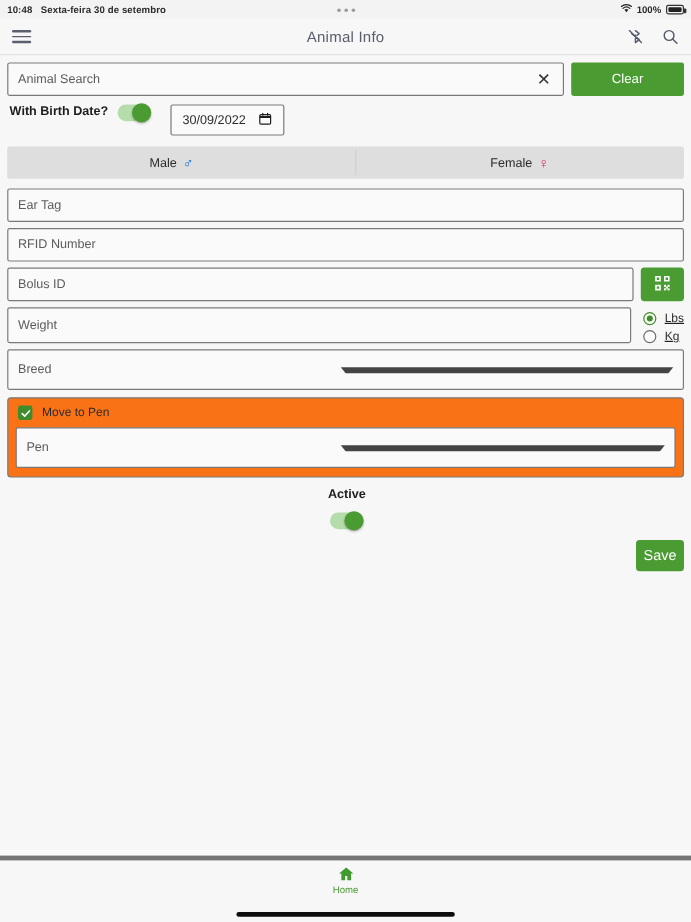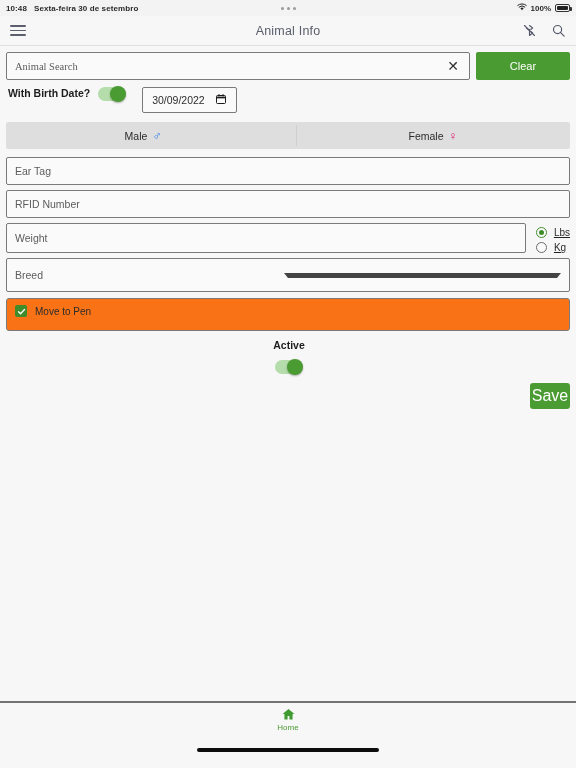--- a/index.html
+++ b/index.html
@@ -63,21 +63,21 @@
 
   
   .search-row{ display:flex; gap:6px; margin-bottom:7px; }
   .search-box{
     flex:1; height:28px; background:#fafafa;
     border:1px solid #7a7a7a; border-radius:2px;
     display:flex; align-items:center; padding:0 8px;
   }
   .search-box input{
     flex:1; border:0; outline:0; background:transparent;
-    font-family:Liberation Serif, serif; font-size:10.5px; color:#3a3a3a;
+    font-family:Liberation Sans, sans-serif; font-size:10.5px; color:#3a3a3a;
   }
   .search-box input::placeholder{ color:#5c5c5c; }
   .clear-x{
     font-size:14px; color:#333; cursor:pointer; line-height:1;
     padding:0 2px; font-weight:300;
   }
   .btn-clear{
     width:94px; height:28px;
     background:#4a9b32; color:#fff; border:0; border-radius:2px;
     font-family:inherit; font-size:11px; cursor:pointer;
@@ -178,27 +178,27 @@
   .checkbox svg{ width:9px;height:9px; display:block;}
   .check-label{ font-size:10px; color:#2b2b2b; }
   .pen-group .select{ margin-bottom:0; }
 
   
   .active-row{ display:flex; align-items:center; gap:9px; padding-left:2px;flex-direction:column; }
   .active-label{ font-size:10.5px; font-weight:bold; color:#1d1d1d; }
   .btn-save{
     margin-left:auto; width:40px;height:26px;
     background:#4a9b32;color:#fff;border:0;border-radius:3px;
-    font-family:inherit;font-size:16px;cursor:pointer;
+    font-family:inherit;font-size:12px;cursor:pointer;
   }
 
   
   .bottomnav{
-    position:absolute; left:0; bottom:12px; width:576px; height:55px;
-    background:#f7f7f7; border-top:2px solid #737373;
+    position:absolute; left:0; bottom:0; width:576px; height:55px;
+    background:#f7f7f7; border-top:4px solid #737373;
     display:flex; flex-direction:column; align-items:center; justify-content:flex-start;
     padding-top:4px;
   }
   .navitem{ display:flex;flex-direction:column;align-items:center;gap:1px;cursor:pointer;}
   .navitem svg{ width:15px;height:15px;display:block;}
   .navitem span{ font-size:8px;color:#4a9b32; }
   .home-indicator{
     position:absolute;bottom:4px;left:50%;transform:translateX(-50%);
     width:182px;height:4px;border-radius:3px;background:#0d0d0d;
   }
@@ -296,20 +296,39 @@
   </div>
 
   <div class="field">
     <input type="text" placeholder="Ear Tag" style="">
   </div>
 
   <div class="field">
     <input type="text" placeholder="RFID Number" style="">
   </div>
 
+  <div class="field-with-btn">
+    <div class="field">
+      <input type="text" placeholder="Bolus ID" style="">
+    </div>
+    <button class="qr-btn">
+      <span>
+        <svg width="16" height="16" viewBox="0 0 24 24" fill="#fff">
+          <path d="M3 3h7v7H3V3zm2 2v3h3V5H5z"></path>
+          <path d="M14 3h7v7h-7V3zm2 2v3h3V5h-3z"></path>
+          <path d="M3 14h7v7H3v-7zm2 2v3h3v-3H5z"></path>
+          <rect x="14" y="14" width="2.6" height="2.6"></rect>
+          <rect x="18.4" y="14" width="2.6" height="2.6"></rect>
+          <rect x="16.2" y="16.2" width="2.6" height="2.6"></rect>
+          <rect x="14" y="18.4" width="2.6" height="2.6"></rect>
+          <rect x="18.4" y="18.4" width="2.6" height="2.6"></rect>
+        </svg>
+      </span>
+    </button>
+  </div>
 
   <div class="weight-row">
     <div class="field">
       <input type="text" placeholder="Weight" style="">
     </div>
     <div class="units">
       <label class="unit">
         <span class="radio on">
             <i></i>
           </span>
@@ -331,20 +350,24 @@
     <div class="check-row">
       <span class="checkbox">
         <span>
           <svg viewBox="0 0 24 24" fill="none" stroke="#fff" stroke-width="3.6" stroke-linecap="round" stroke-linejoin="round">
               <path d="M4 12.5l5.5 5.5L20 6.5"></path>
             </svg>
         </span>
       </span>
       <span class="check-label">Move to Pen</span>
     </div>
+    <div class="select">
+      <span>Pen</span>
+      <span class="caret"></span>
+    </div>
   </div>
 
   <div class="active-row">
     <span class="active-label">Active</span>
     <span class="toggle">
         <i></i>
       </span>
     <button class="btn-save">Save</button>
   </div>
 

